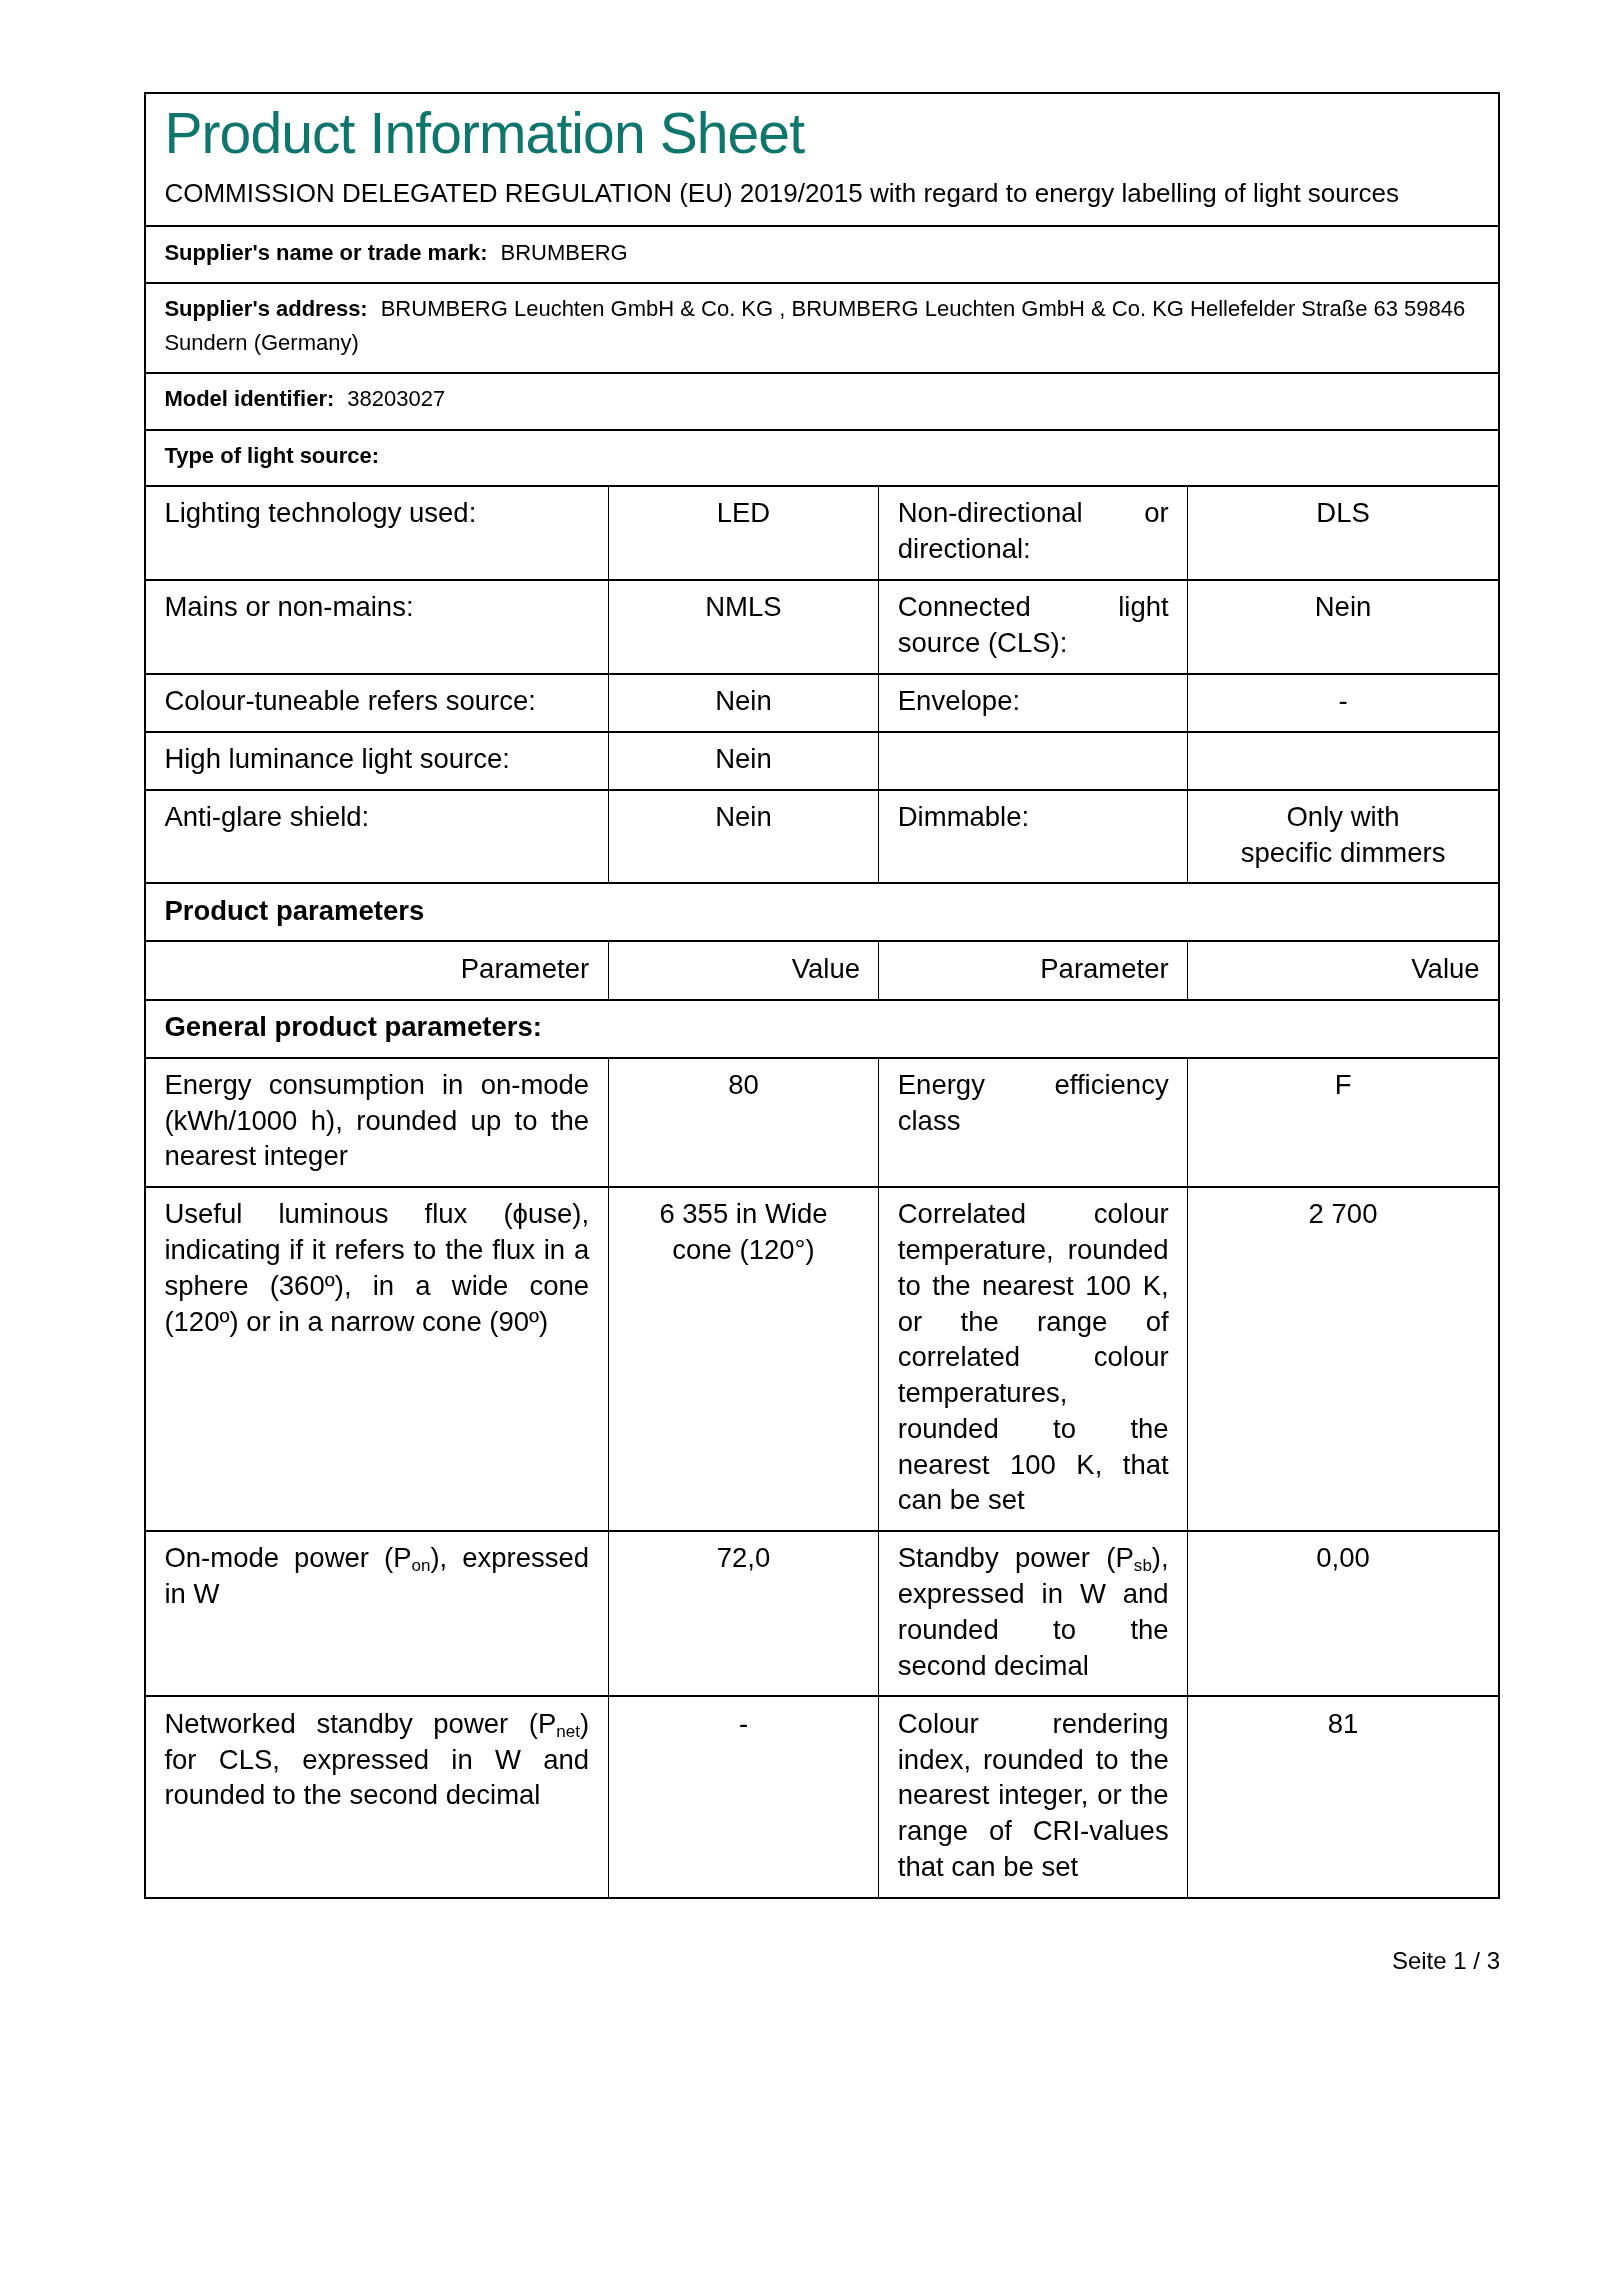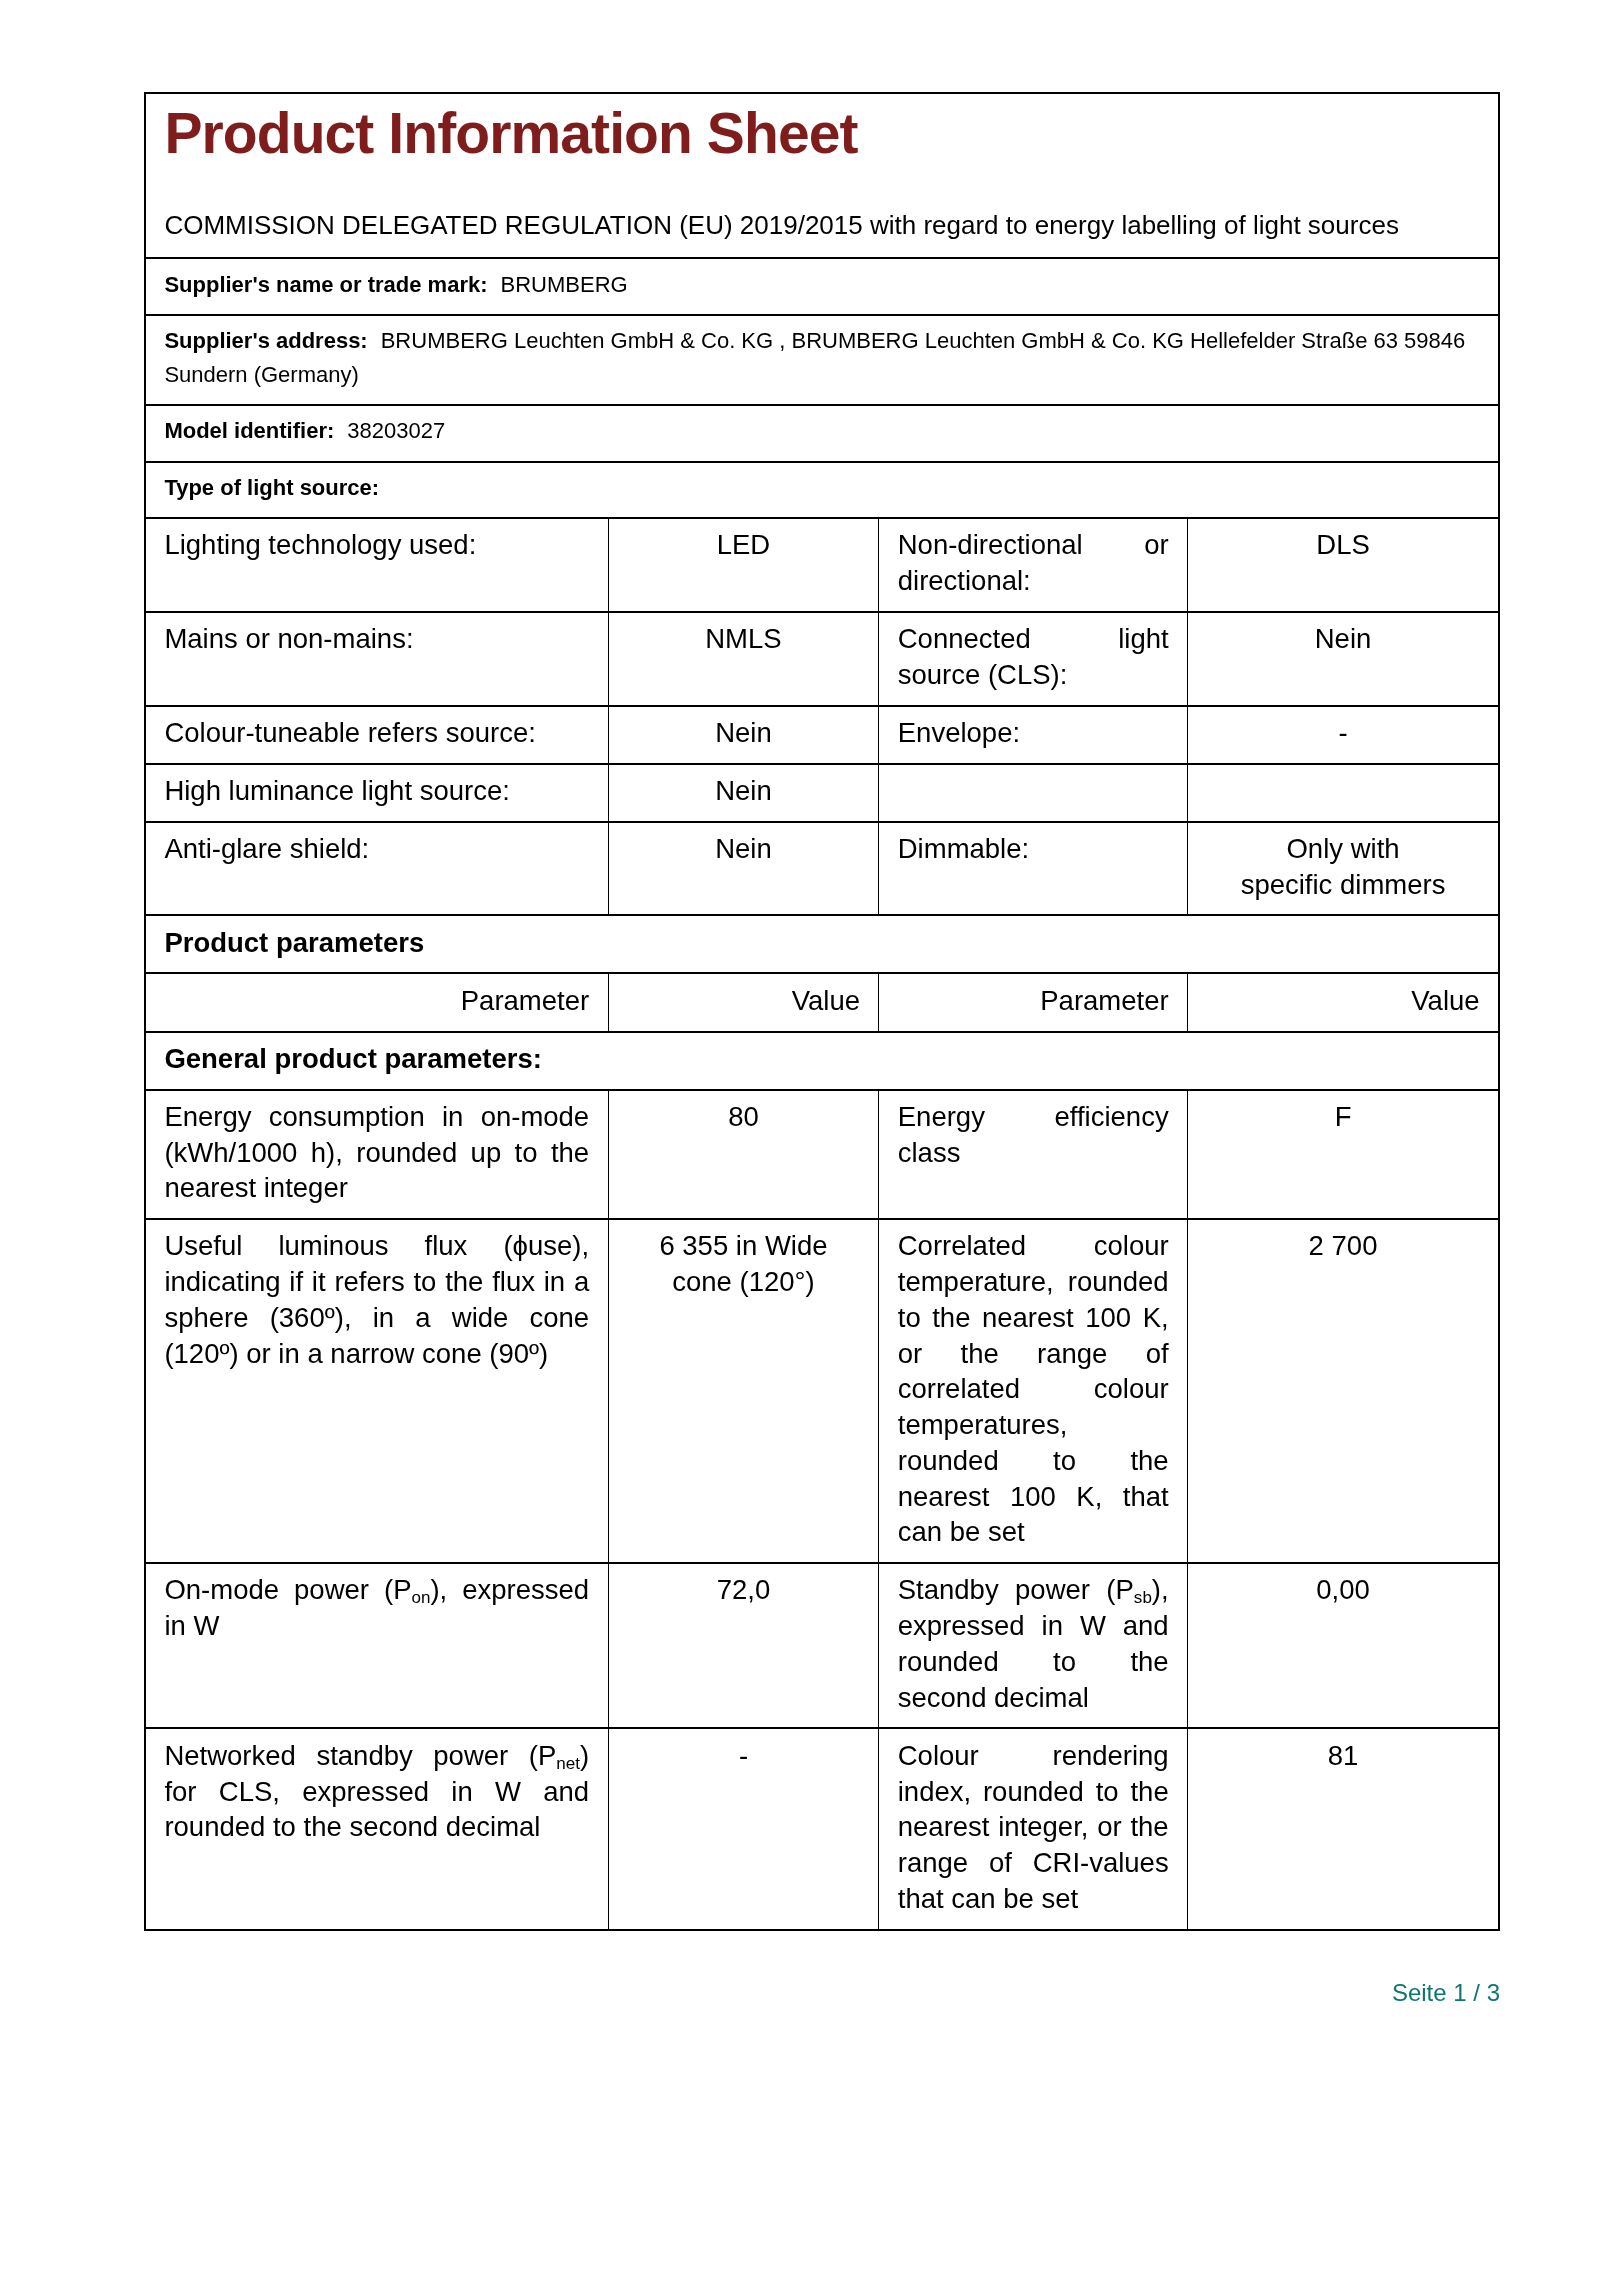--- a/index.html
+++ b/index.html
@@ -39,24 +39,24 @@
   table.sheet tr {
     border-top: 2.8px solid #000;
     border-bottom: 2.8px solid #000;
   }
   
   td.title-cell {
     padding: 26px 20px 31px 20px;
   }
   .doc-title {
     font-size: 57px;
-    font-weight: bold;
-    color: #7f1d1d;
+    font-weight: normal;
+    color: #0f766e;
     letter-spacing: -0.9px;
-    margin: 0 0 40px 0;
+    margin: 0 0 8px 0;
     line-height: 1.1;
   }
   .doc-subtitle {
     font-size: 26px;
     line-height: 1.55;
     margin: 0;
   }
   
   td.info-cell {
     padding: 13px 20px 16.5px 20px;
@@ -78,21 +78,21 @@
   .cap-line2 { margin-top: 18.4px; }
   sub {
     font-size: 0.62em;
     line-height: 0;
     vertical-align: -0.25em;
   }
   .footer {
     margin-top: 48px;
     text-align: right;
     font-size: 24px;
-    color: #0f766e;
+    color: #000000;
   }
 </style>
 </head>
 <body>
 
 <div class="page">
   <div class="content">
     <table class="sheet">
       <colgroup>
         <col style="width:34.2%">

